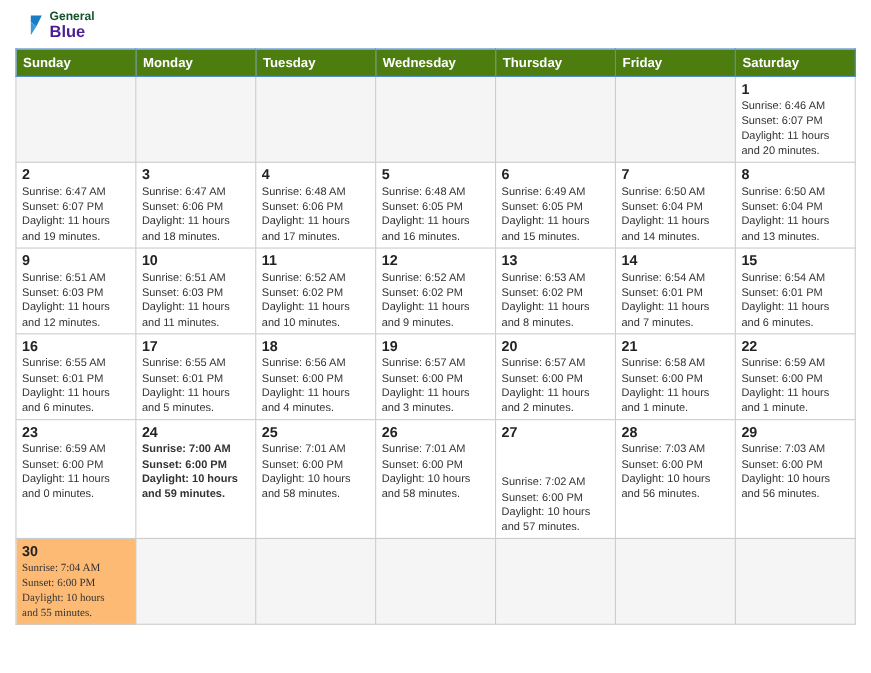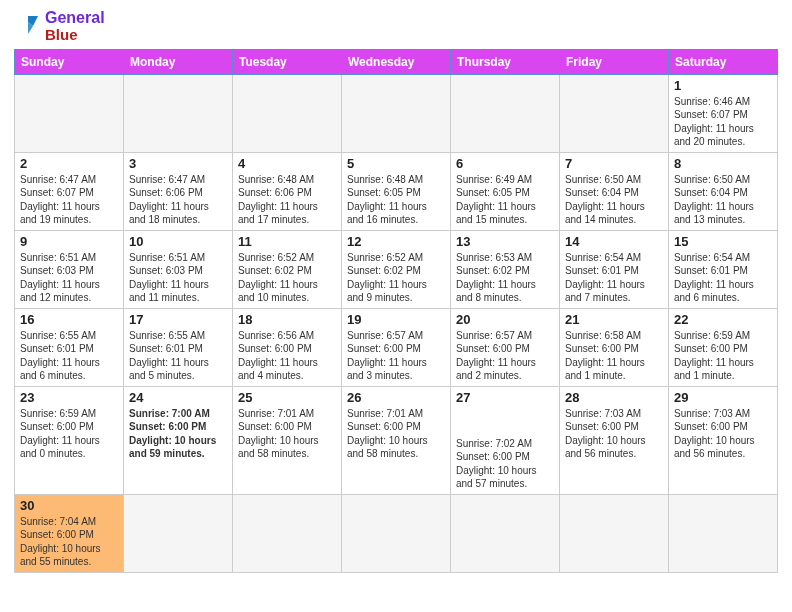--- a/index.html
+++ b/index.html
@@ -38,21 +38,21 @@
     .location-title {
       font-size: 15px;
       color: #555;
     }
     .calendar {
       width: 100%;
       border-collapse: collapse;
       border: 1px solid #ccc;
     }
     .calendar th {
-      background-color: #d946ef;
+      background-color: #4d7c0f;
       color: #fff;
       font-size: 12px;
       font-weight: bold;
       text-align: left;
       padding: 5px 6px;
       border: 1px solid #5590cc;
     }
     .calendar td {
       vertical-align: top;
       border: 1px solid #ccc;
@@ -88,22 +88,22 @@
 
 <div class="page">
   <div class="header">
     <div class="logo">
   <div style="display:flex;flex-direction:row;align-items:center;gap:3px;">
     <svg width="28" height="28" viewBox="0 0 28 28" xmlns="http://www.w3.org/2000/svg">
       <polygon points="14,4 24,4 19,14 14,10" fill="#1a7dc4"></polygon>
       <polygon points="14,10 19,14 14,22" fill="#3a9ad4"></polygon>
     </svg>
     <div style="display:flex;flex-direction:column;line-height:1.05;">
-      <span style="font-size:16px;font-weight:bold;color:#6d28d9;">General</span>
-      <span style="font-size:15px;font-weight:bold;color:#b91c1c;">Blue</span>
+      <span style="font-size:11px;font-weight:bold;color:#14532d;">General</span>
+      <span style="font-size:15px;font-weight:bold;color:#4c1d95;">Blue</span>
     </div>
   </div>
 </div>
     <div class="title-block">
       <div class="month-title"></div>
       <div class="location-title"></div>
     </div>
   </div>
   <table class="calendar">
     <thead>
@@ -333,21 +333,21 @@
             <span class="day-num">29</span>
             <div class="day-info" style="white-space: pre-line;">Sunrise: 7:03 AM
 Sunset: 6:00 PM
 Daylight: 10 hours
 and 56 minutes.</div>
           </td>
         </tr>
         <tr class="last-row">
           <td class="has-data">
             <span class="day-num">30</span>
-            <div class="day-info" style="white-space: pre-line;">Sunrise: 7:04 AM
+            <div class="day-info" style="white-space: pre-line; font-family: Liberation Serif, serif;">Sunrise: 7:04 AM
 Sunset: 6:00 PM
 Daylight: 10 hours
 and 55 minutes.</div>
           </td>
           <td class="empty"></td>
           <td class="empty"></td>
           <td class="empty"></td>
           <td class="empty"></td>
           <td class="empty"></td>
           <td class="empty"></td>

